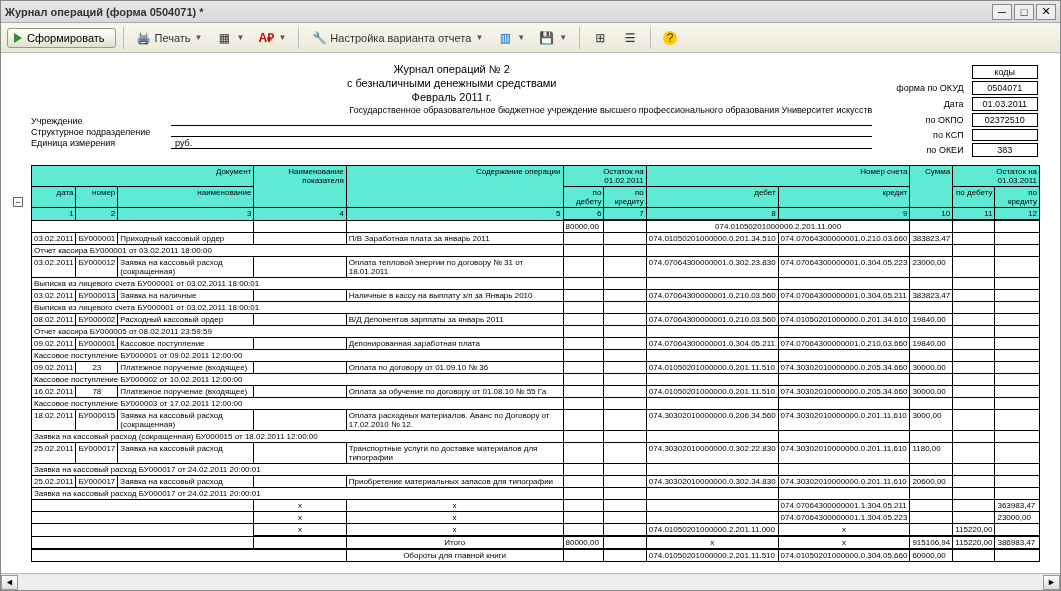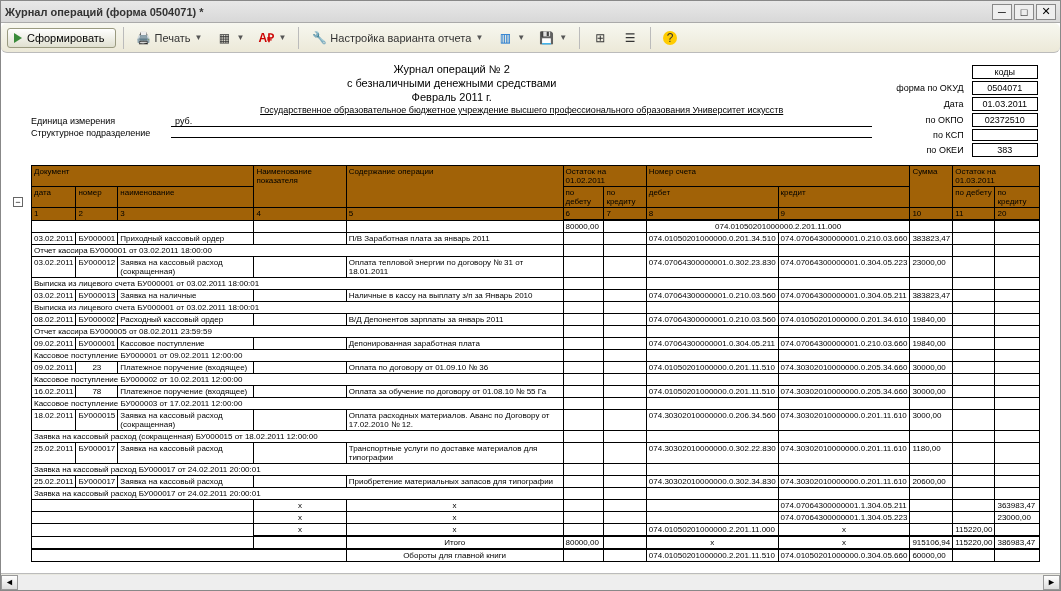--- a/index.html
+++ b/index.html
@@ -5,50 +5,50 @@
 * { box-sizing: border-box; margin: 0; padding: 0; }
 body { font-family: Arial, sans-serif; font-size: 10px; background: #fff; overflow: hidden; }
 
 .window { width: 1061px; height: 591px; display: flex; flex-direction: column; border: 1px solid #888; }
 
 .titlebar { background: linear-gradient(#e8e8e8,#d8d8d8); border-bottom: 1px solid #aaa; height: 22px; display: flex; align-items: center; padding: 0 4px; }
 .titlebar .title { font-size: 11px; font-weight: bold; color: #333; }
 .titlebar .spacer { flex: 1; }
 .titlebar .winbtn { width: 20px; height: 16px; border: 1px solid #888; background: #eee; margin-left: 2px; display: flex; align-items: center; justify-content: center; font-size: 11px; cursor: pointer; }
 
-.toolbar { background: linear-gradient(#f7f7f0,#ece9d8); border-bottom: 1px solid #bbb; height: 30px; display: flex; align-items: center; padding: 0 6px; gap: 4px; border-radius: 6px; }
+.toolbar { background: linear-gradient(#f7f7f0,#ece9d8); border-bottom: 1px solid #bbb; height: 30px; display: flex; align-items: center; padding: 0 6px; gap: 4px; }
 .btn-run { background: linear-gradient(#fff,#e0e0d0); border: 1px solid #9a9a80; border-radius: 3px; padding: 3px 10px 3px 6px; display: flex; align-items: center; gap: 5px; cursor: pointer; font-size: 11px; }
 .btn-run .play { width: 0; height: 0; border-left: 8px solid #3a8b3a; border-top: 5px solid transparent; border-bottom: 5px solid transparent; }
 .sep { width: 1px; height: 22px; background: #bbb; margin: 0 3px; }
 .tbtn { border: 1px solid transparent; background: transparent; padding: 2px 4px; display: flex; align-items: center; gap: 3px; cursor: pointer; border-radius: 2px; font-size: 11px; color: #333; }
 .ic { width: 16px; height: 16px; display: inline-flex; align-items: center; justify-content: center; font-size: 12px; }
 .dd { font-size: 8px; color: #555; margin-left: 1px; }
 
 .content-area { flex: 1; overflow: auto; position: relative; background: #fff; }
 .report { padding: 10px 20px 10px 30px; min-width: 1020px; }
 
 .header-block { display: flex; gap: 12px; margin-bottom: 6px; }
 .header-left { flex: 1; }
 .header-right { }
 .center-title { text-align: center; font-size: 11px; margin-bottom: 2px; }
 .info-row { display: flex; font-size: 9px; margin: 1px 0; }
 .info-label { min-width: 140px; }
 .info-val { border-bottom: 1px solid #000; flex: 1; padding-left: 4px; }
-.info-center { text-align: center; flex: 1; text-decoration: underline; }
+.info-center { text-align: right; flex: 1; }
 
 .codes { font-size: 9px; }
 .codes td { border: 1px solid #000; padding: 1px 10px; text-align: center; min-width: 60px; }
 .codes .lbl { border: none; text-align: right; padding-right: 6px; }
 
 .grid-wrap { position: relative; }
 .collapse-btn { position: absolute; left: -18px; top: 32px; width: 10px; height: 10px; border: 1px solid #666; font-size: 9px; line-height: 8px; text-align: center; cursor: pointer; background: #fff; }
 
 table.grid { border-collapse: collapse; width: 100%; font-size: 8px; }
 table.grid th, table.grid td { border: 1px solid #000; padding: 1px 2px; vertical-align: top; }
-table.grid th { font-weight: normal; text-align: left; background: #a16207; }
+table.grid th { font-weight: normal; text-align: right; background: #5eead4; }
 .num { text-align: left; margin-left: 36px; }
 .ctr { text-align: center; }
 .sub-row td { font-size: 8px; }
 .thick-top { border-top: 2px solid #000 !important; }
 
 .scrollbar-h { height: 17px; background: #e8e8e0; border-top: 1px solid #bbb; display: flex; align-items: center; }
 .sb-btn { width: 17px; height: 15px; background: linear-gradient(#fff,#ddd); border: 1px solid #999; display: flex; align-items: center; justify-content: center; font-size: 9px; cursor: pointer; }
 .sb-track { flex: 1; height: 15px; background: #eee; }
 </style>
 </head>
@@ -115,26 +115,30 @@
       <div class="header-block">
         <div class="header-left">
           <div class="center-title">Журнал операций № 2</div>
           <div class="center-title">с безналичными денежными средствами</div>
           <div class="center-title">Февраль 2011 г.</div>
           <div class="info-row">
               <span class="info-label"></span>
               <span class="info-center">Государственное образовательное бюджетное учреждение высшего профессионального образования Университет искусств</span>
             </div>
           <div class="info-row">
-              <span class="info-label">Единица измерения</span>
-              <span class="info-val">руб.</span>
+              <span class="info-label">Учреждение</span>
+              <span class="info-val"></span>
             </div>
           <div class="info-row">
               <span class="info-label">Структурное подразделение</span>
               <span class="info-val"></span>
+            </div>
+          <div class="info-row">
+              <span class="info-label">Единица измерения</span>
+              <span class="info-val">руб.</span>
             </div>
         </div>
         <div class="header-right">
           <table class="codes">
             <tbody>
                 <tr>
                   <td class="lbl"></td>
                   <td>коды</td>
                 </tr>
             <tr>
@@ -191,21 +195,21 @@
                 <th class="ctr">2</th>
                 <th class="ctr">3</th>
                 <th class="ctr">4</th>
                 <th class="ctr">5</th>
                 <th class="ctr">6</th>
                 <th class="ctr">7</th>
                 <th class="ctr">8</th>
                 <th class="ctr">9</th>
                 <th class="ctr">10</th>
                 <th class="ctr">11</th>
-                <th class="ctr">20</th>
+                <th class="ctr">12</th>
               </tr>
           </thead>
           <tbody id="grid-body">
               <tr>
                 <td colspan="3">&nbsp;</td>
                 <td>&nbsp;</td>
                 <td>&nbsp;</td>
                 <td class="num thick-top">80000,00</td>
                 <td class="thick-top">&nbsp;</td>
                 <td colspan="2" class="ctr thick-top">074.01050201000000.2.201.11.000</td>

